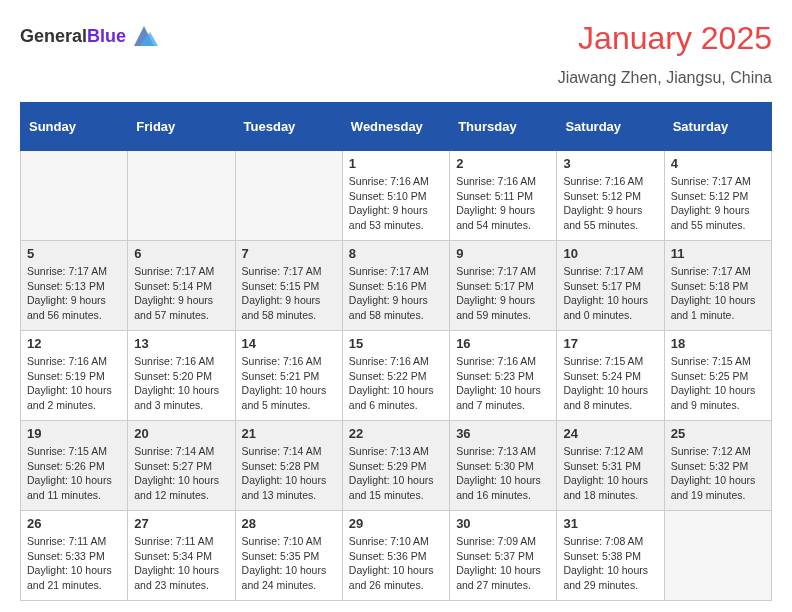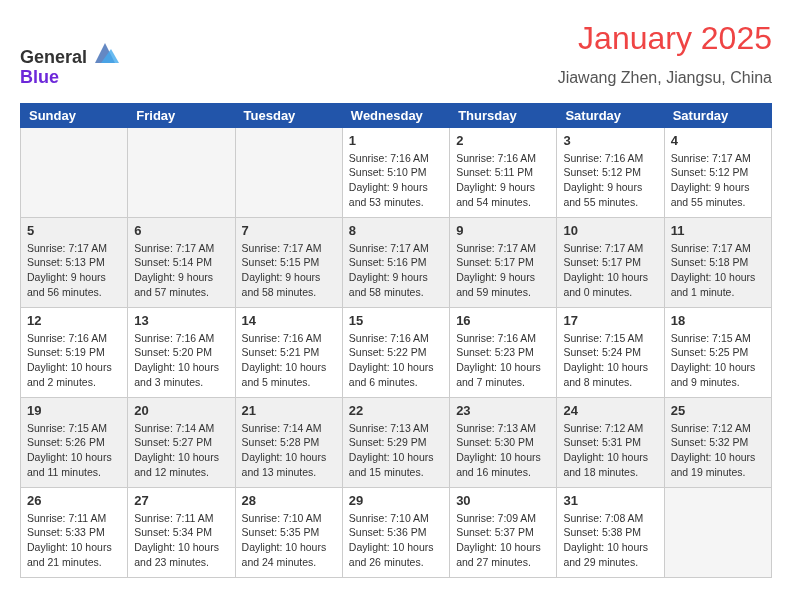--- a/index.html
+++ b/index.html
@@ -15,23 +15,22 @@
       justify-content: space-between;
       align-items: flex-start;
       margin-bottom: 15px;
     }
     .logo {
       display: flex;
       align-items: center;
     }
     .logo-text {
       display: flex;
-      flex-direction: column;
+      flex-direction: row;
       line-height: 1.1;
-      margin-top: 28px;
     }
     .logo-general {
       font-size: 18px;
       font-weight: bold;
       color: #333;
     }
     .logo-blue {
       font-size: 18px;
       font-weight: bold;
       color: #6d28d9;
@@ -55,21 +54,21 @@
     }
     table {
       width: 100%;
       border-collapse: collapse;
       table-layout: fixed;
     }
     .day-header {
       background-color: #2255aa;
       color: #fff;
       text-align: left;
-      padding: 4px 8px;
+      padding: 16px 8px;
       font-size: 13px;
       font-weight: bold;
       border: 1px solid #2255aa;
     }
     .cal-cell {
       vertical-align: top;
       border: 1px solid #ccc;
       padding: 5px 6px;
       height: 90px;
       background: #fff;
@@ -265,21 +264,21 @@
 Sunset: 5:28 PM
 Daylight: 10 hours and 13 minutes.</div>
         </td>
         <td class="cal-cell">
           <span class="day-num">22</span>
           <div class="cell-info" style="white-space: pre-line;">Sunrise: 7:13 AM
 Sunset: 5:29 PM
 Daylight: 10 hours and 15 minutes.</div>
         </td>
         <td class="cal-cell">
-          <span class="day-num">23</span>
+          <span class="day-num">36</span>
           <div class="cell-info" style="white-space: pre-line;">Sunrise: 7:13 AM
 Sunset: 5:30 PM
 Daylight: 10 hours and 16 minutes.</div>
         </td>
         <td class="cal-cell">
           <span class="day-num">24</span>
           <div class="cell-info" style="white-space: pre-line;">Sunrise: 7:12 AM
 Sunset: 5:31 PM
 Daylight: 10 hours and 18 minutes.</div>
         </td>

